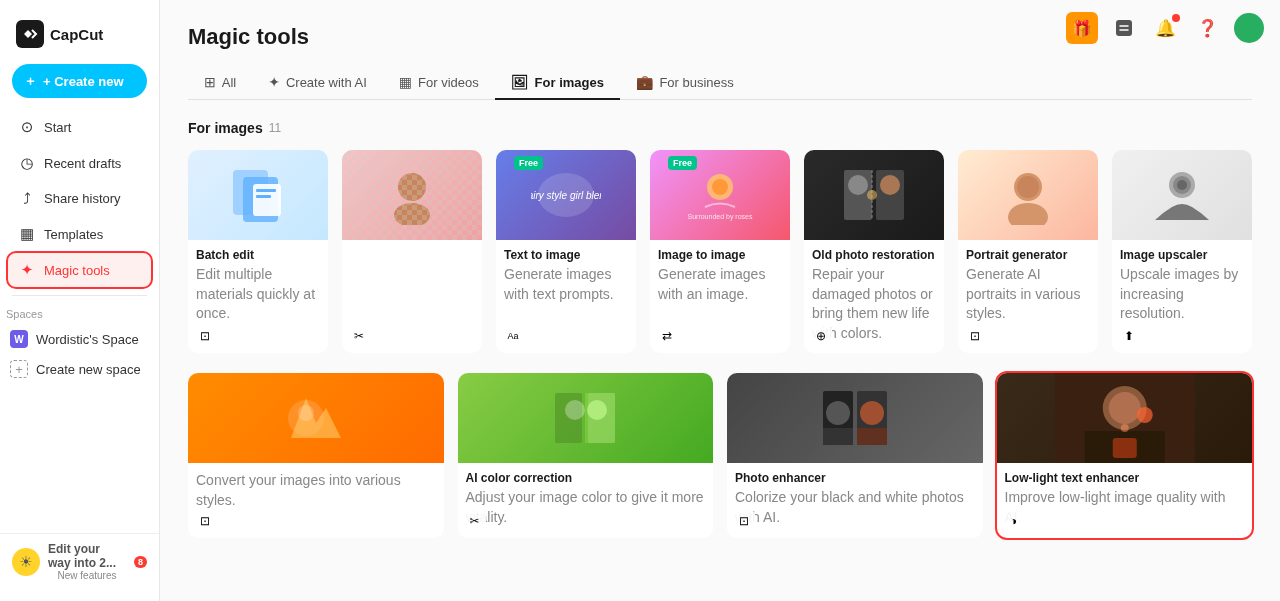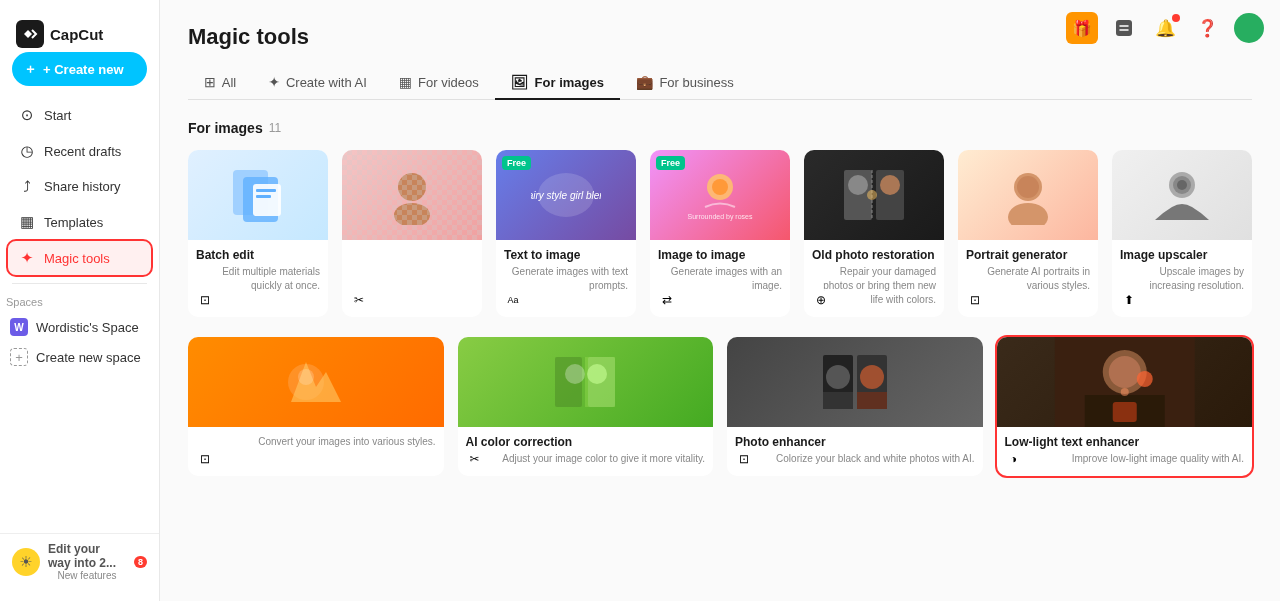--- a/index.html
+++ b/index.html
@@ -13,21 +13,21 @@
       flex-direction: column;
       padding: 12px 0;
       border-right: 1px solid #e8e8e8;
       flex-shrink: 0;
       position: relative;
     }
     .sidebar-logo {
       display: flex;
       align-items: center;
       gap: 6px;
-      padding: 8px 16px 4px;
+      padding: 8px 16px 16px;
     }
     .logo-icon {
       width: 28px;
       height: 28px;
     }
     .logo-text {
       font-size: 15px;
       font-weight: 700;
       color: #1a1a1a;
     }
@@ -208,25 +208,25 @@
     .card-img-placeholder {
       width: 100%;
       height: 90px;
       display: flex;
       align-items: center;
       justify-content: center;
       font-size: 28px;
     }
     .card-body { padding: 8px 8px 10px; }
     .card-title { font-size: 12px; font-weight: 600; color: #1a1a1a; margin-bottom: 3px; }
-    .card-desc { font-size: 10px; color: #888; line-height: 1.4; text-align: right; }
+    .card-desc { font-size: 14px; color: #888; line-height: 1.4; }
     .card-badge {
       position: absolute;
       top: 6px;
-      left: 6px;
+      left: 18px;
       background: #00c48c;
       color: #fff;
       font-size: 9px;
       font-weight: 700;
       padding: 2px 5px;
       border-radius: 4px;
     }
     .card-badge.free { background: #00c48c; }
     .card-corner-icon {
       position: absolute;

